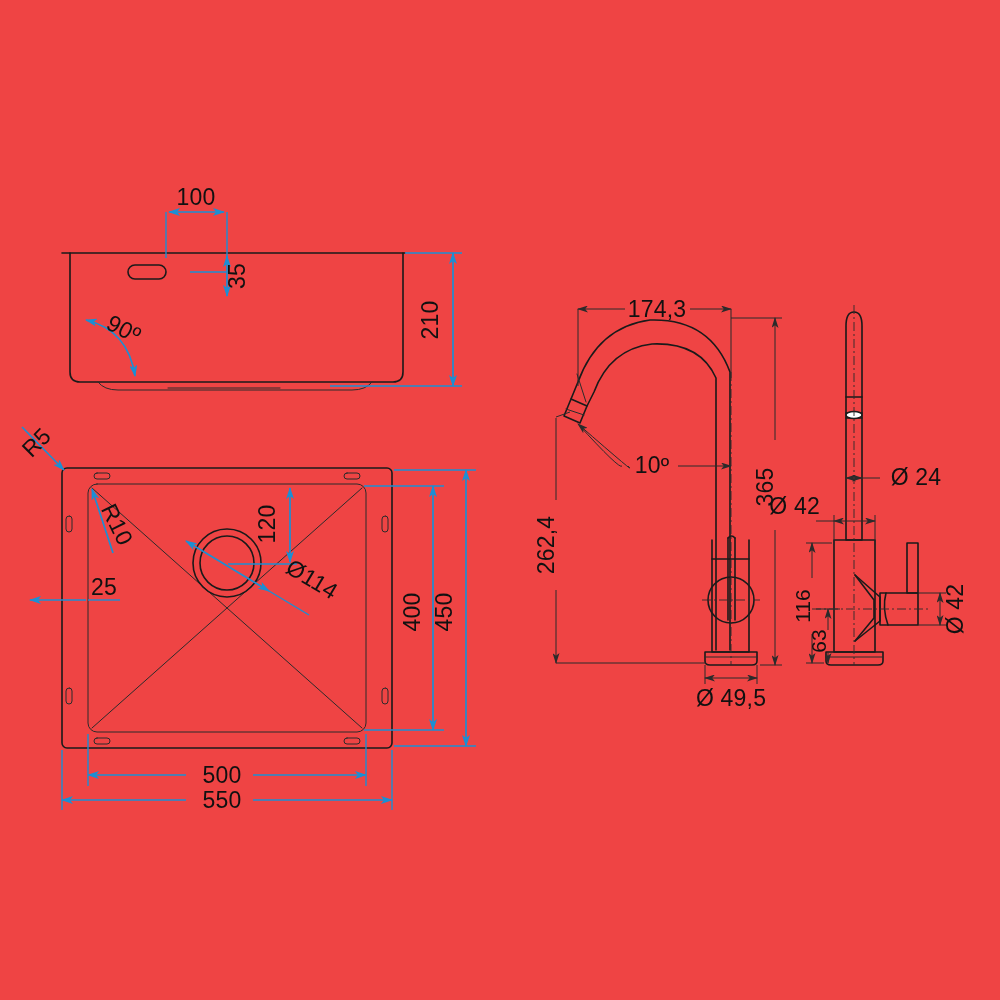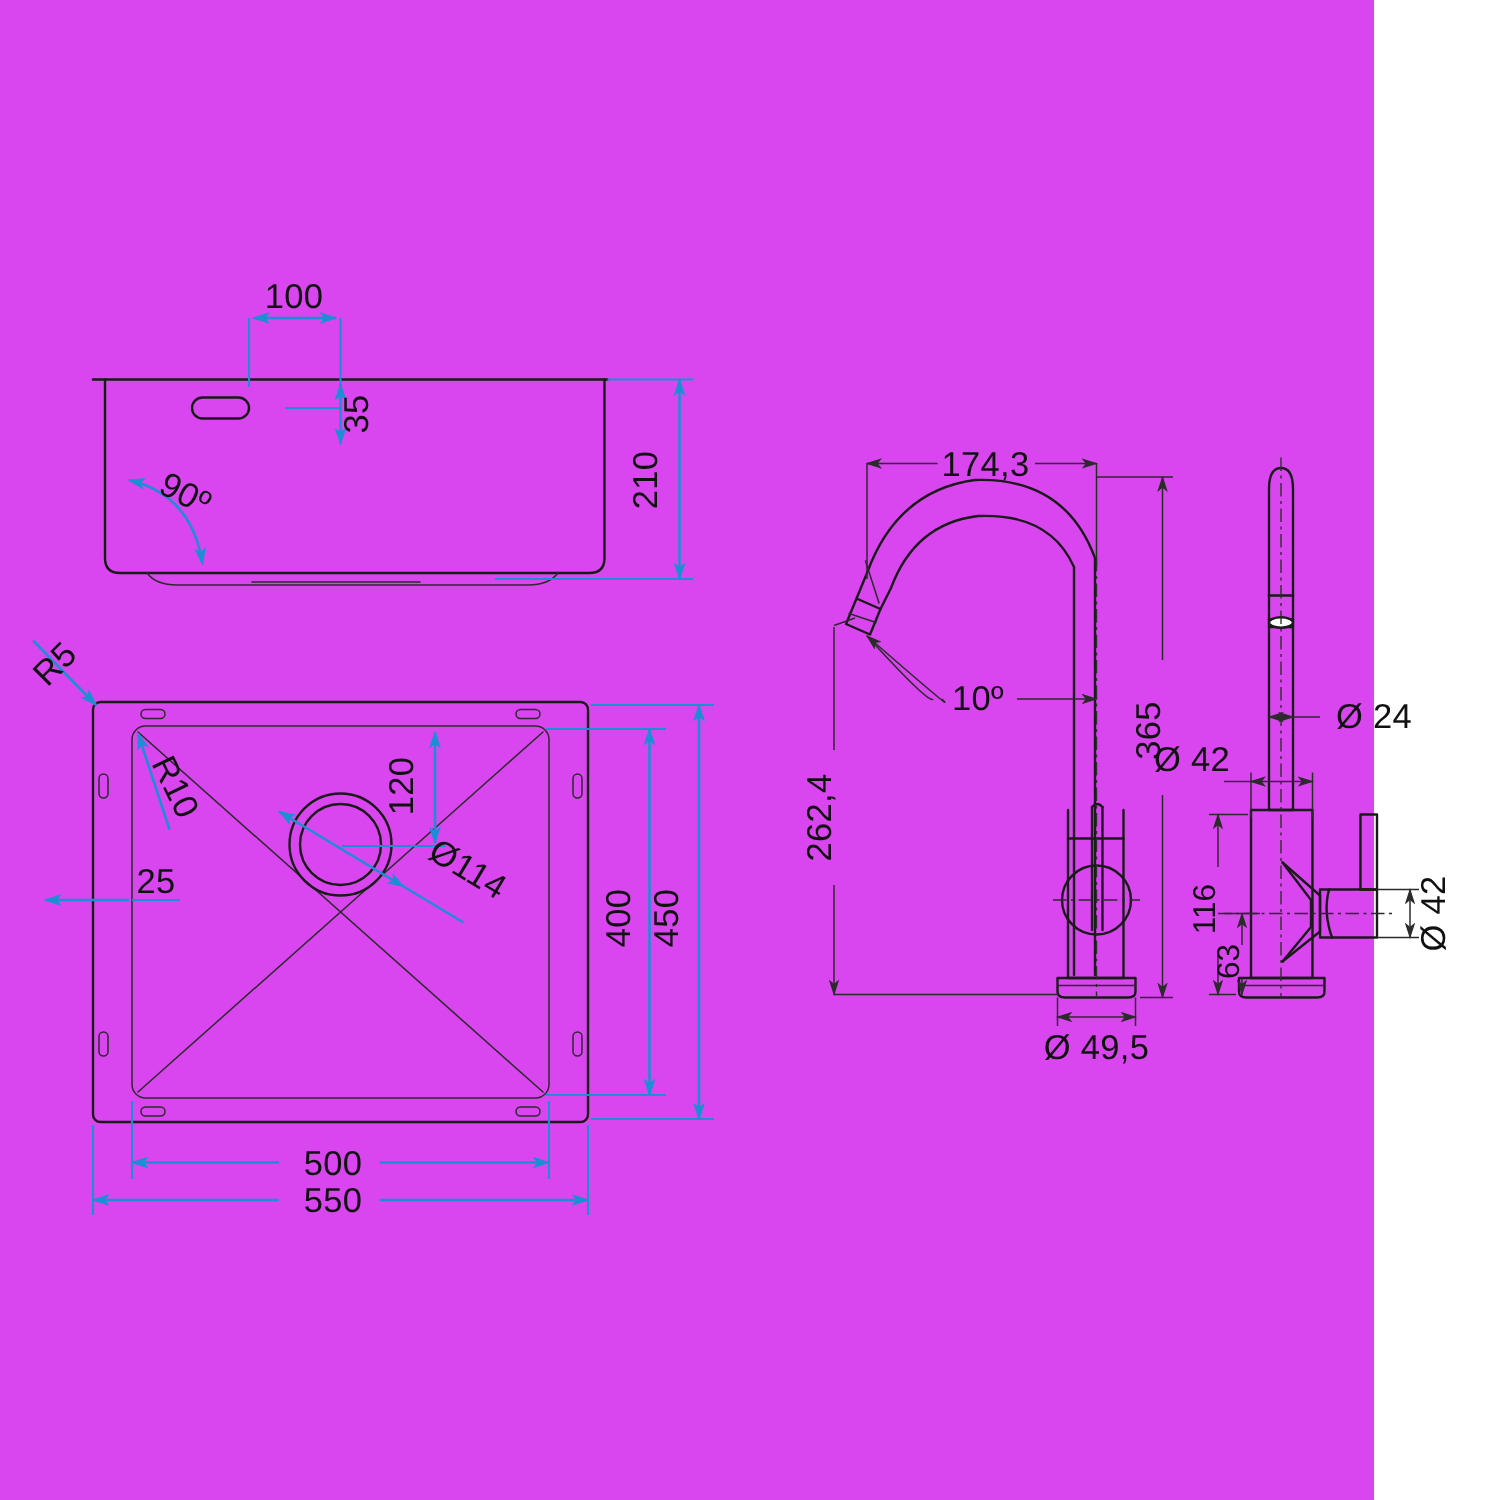--- a/index.html
+++ b/index.html
@@ -9,23 +9,23 @@
     background: #ffffff;
   }
   body {
     width: 1000px;
     height: 1000px;
     font-family: "Liberation Sans", sans-serif;
     overflow: hidden;
   }
   #sheet {
     position: relative;
-    width: 916px;
+    width: 1000px;
     height: 1000px;
-    background: #d946ef;
+    background: #ef4444;
   }
   svg.drawing {
     position: absolute;
     top: 0;
     left: 0;
     width: 1000px;
     height: 1000px;
   }
   .obj {
     fill: none;

